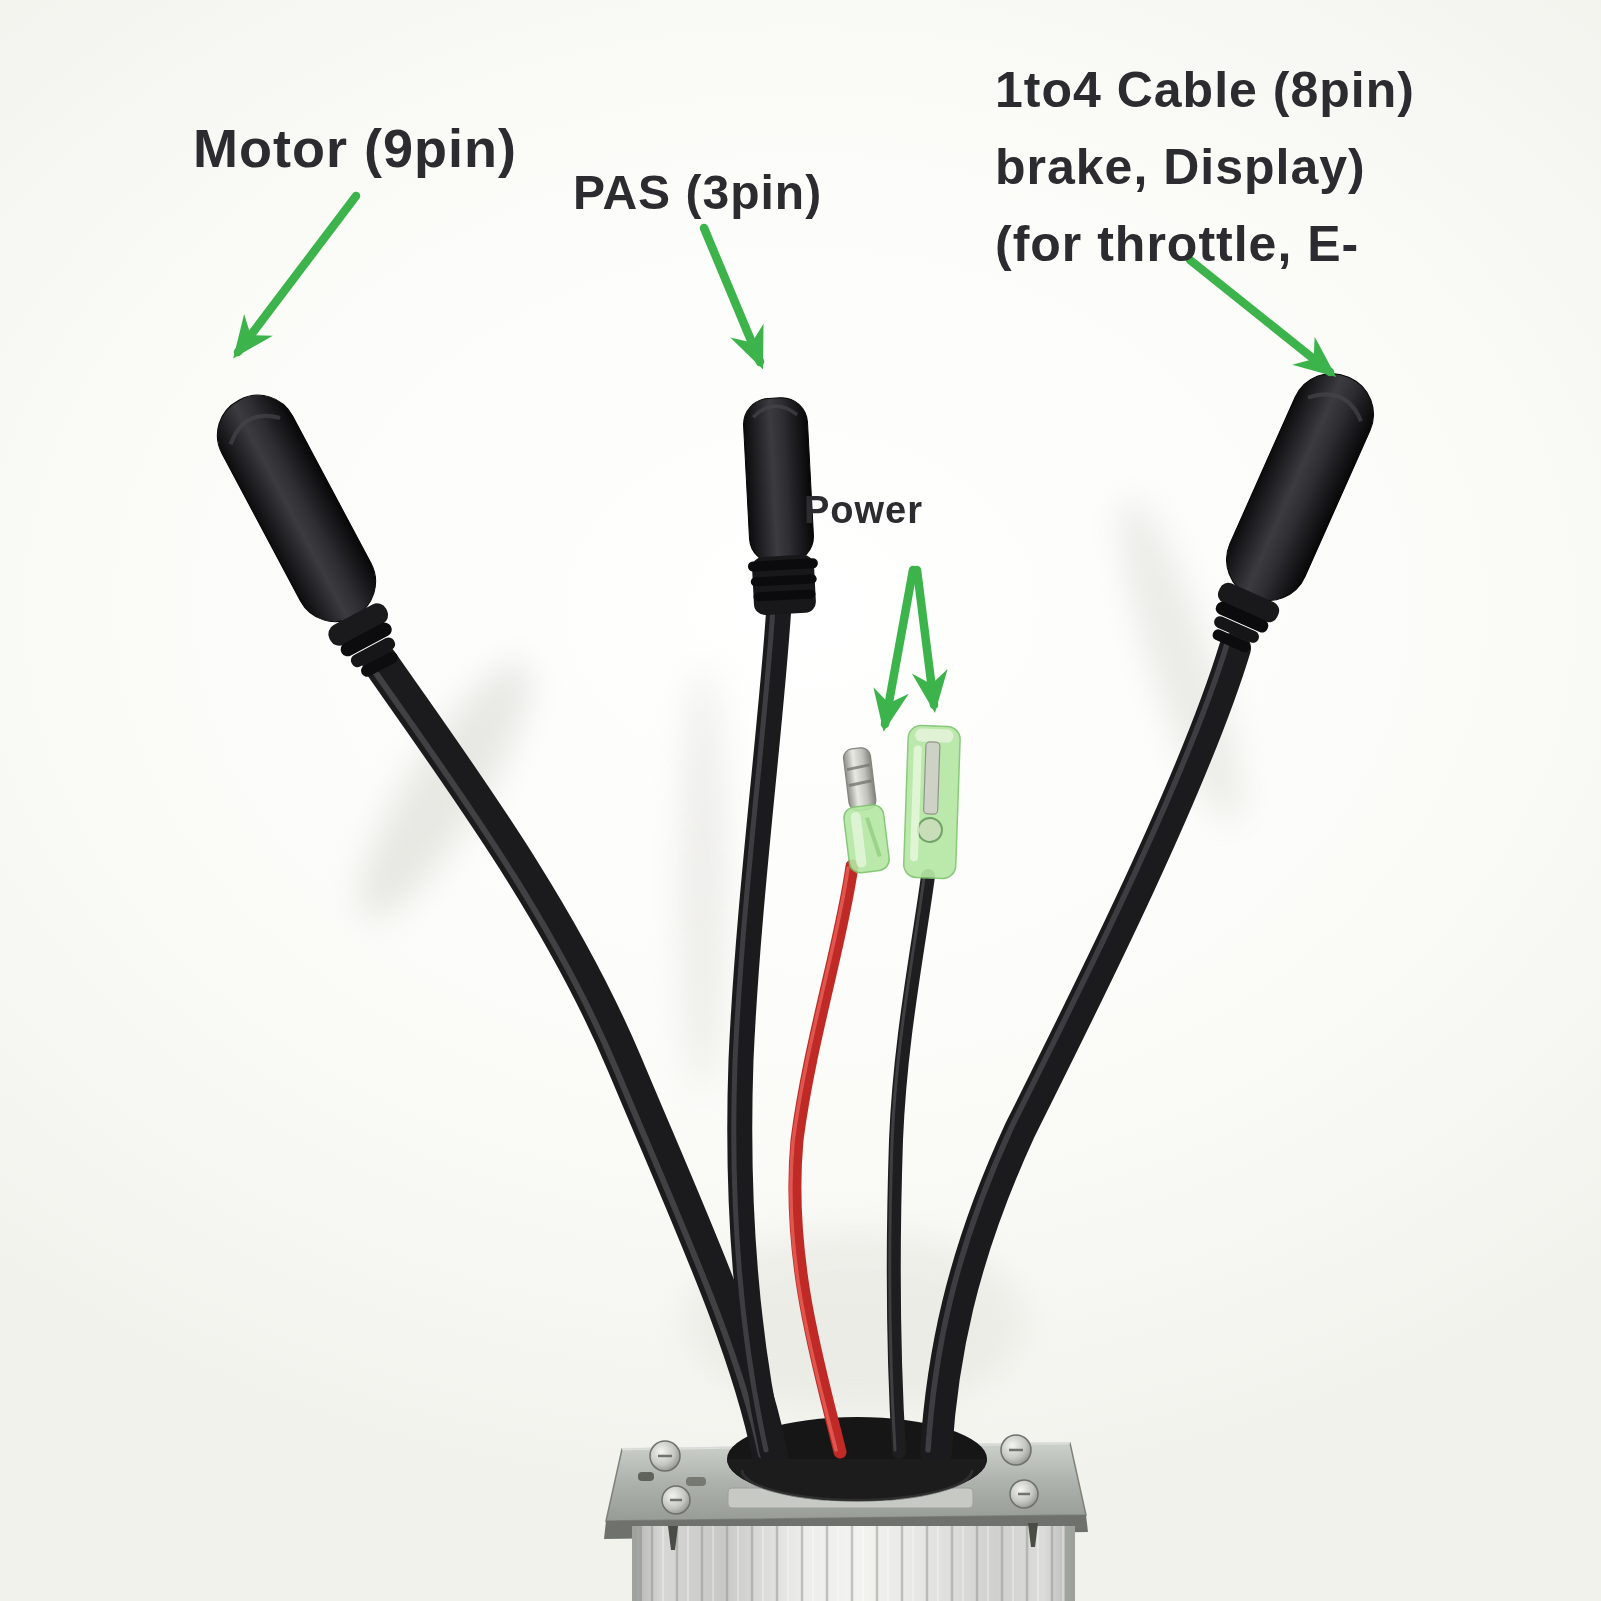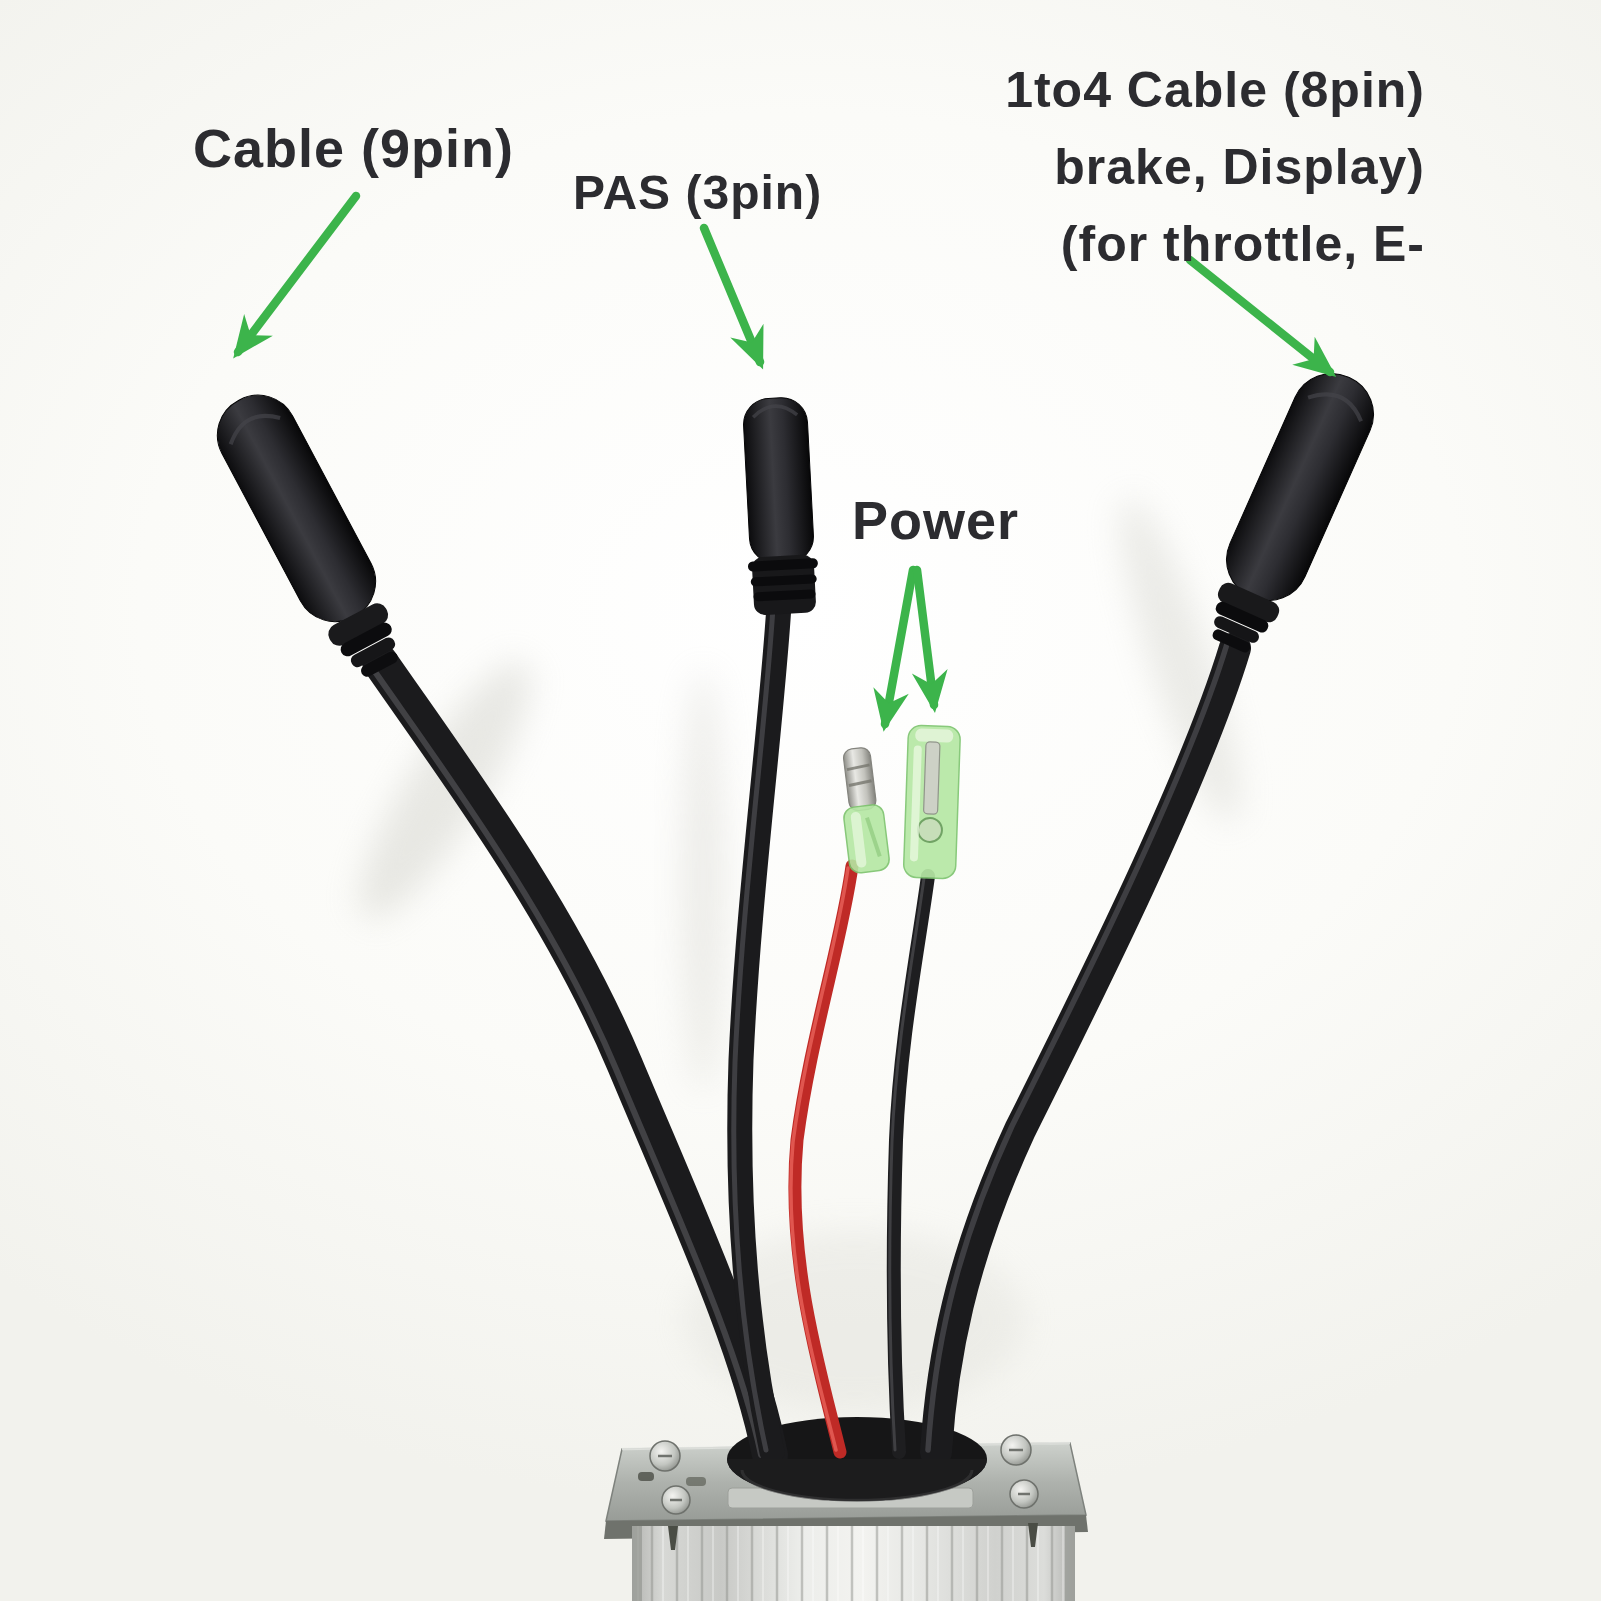--- a/index.html
+++ b/index.html
@@ -8,22 +8,22 @@
     background:radial-gradient(ellipse 1200px 900px at 50% 38%, #ffffff 0%, #fbfbf8 55%, #f2f2ed 100%);
     font-family:"Liberation Sans", sans-serif;
   }
   .stage svg{position:absolute;left:0;top:0;}
   .label{
     position:absolute;color:#2c2c30;font-weight:700;line-height:1.15;
     letter-spacing:1px;white-space:nowrap;
   }
   .label-motor{left:193px;top:117px;font-size:54px;}
   .label-pas{left:573px;top:165px;font-size:48px;}
-  .label-1to4{left:995px;top:52px;width:430px;text-align:right;font-size:50px;line-height:77px;white-space:normal;}
-  .label-power{left:804px;top:489px;font-size:54px;margin-left:48px;}
+  .label-1to4{left:995px;top:52px;width:430px;text-align:left;font-size:50px;line-height:77px;white-space:normal;}
+  .label-power{left:804px;top:489px;font-size:38px;}
 </style>
 </head>
 <body>
 
 <div class="stage">
 
 <svg width="1601" height="1601" viewBox="0 0 1601 1601">
   <defs>
     <linearGradient id="gConn" x1="0" y1="0" x2="1" y2="0">
       <stop offset="0" stop-color="#0c0c0e"></stop>
@@ -194,21 +194,21 @@
 
   <g stroke="#3cb44b" stroke-width="8.5" stroke-linecap="round" fill="none">
     <path d="M356,196 L238,352" marker-end="url(#ah)"></path>
     <path d="M704,228 L760,362" marker-end="url(#ah)"></path>
     <path d="M1190,260 L1330,372" marker-end="url(#ah)"></path>
     <path d="M913,570 L885,724" marker-end="url(#ah)"></path>
     <path d="M917,570 L934,705" marker-end="url(#ah)"></path>
   </g>
 </svg>
 
-<div class="label label-motor">Cable (9pin)</div>
+<div class="label label-motor">Motor (9pin)</div>
 <div class="label label-pas">PAS (3pin)</div>
 <div class="label label-1to4">
   <div>1to4 Cable (8pin)</div>
   <div>brake, Display)</div>
   <div>(for throttle, E-</div>
 </div>
 <div class="label label-power">Power</div>
 
 </div>
 

